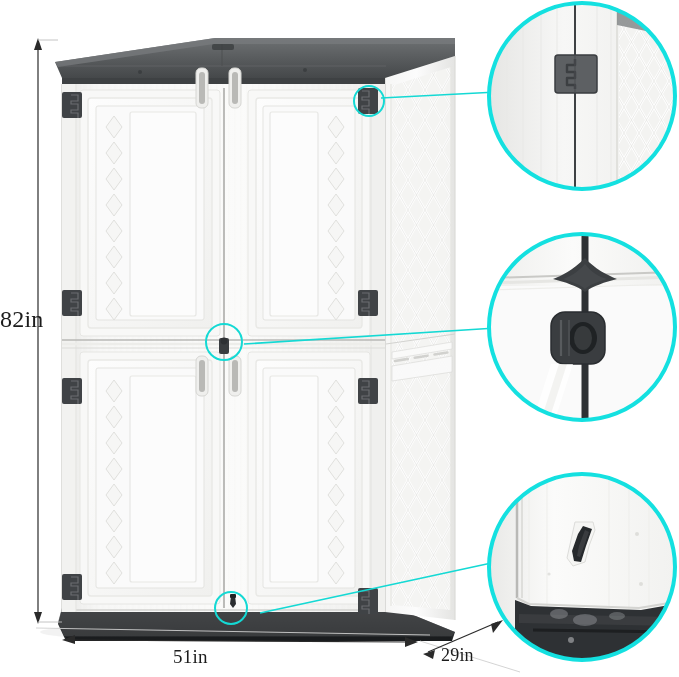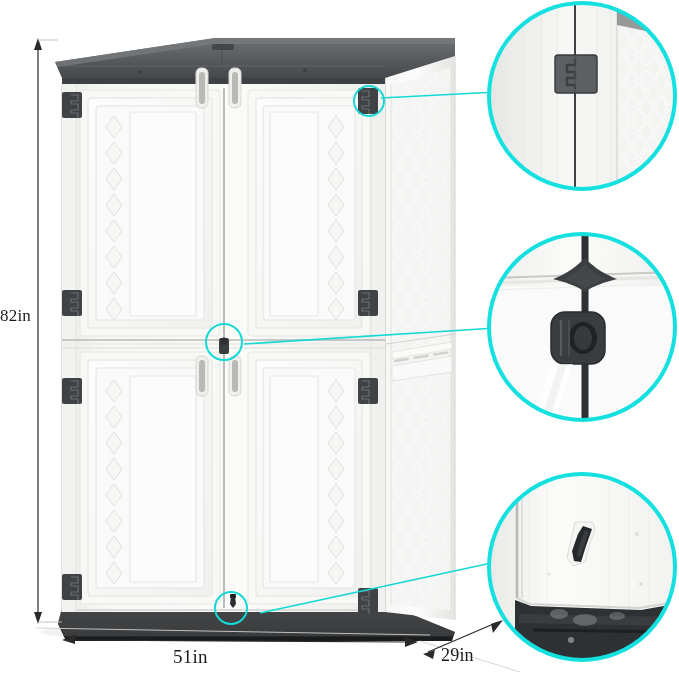--- a/index.html
+++ b/index.html
@@ -17,21 +17,21 @@
 
   
   .dim-label {
     position: absolute;
     font-family: "Liberation Serif", serif;
     color: #1c1c1c;
     white-space: nowrap;
   }
   #height-label {
     left: 0px; top: 306px;
-    font-size: 17px;
+    font-size: 24px;
     letter-spacing: 0.2px;
   }
   #width-label {
     left: 173px; top: 646px;
     font-size: 19px;
     letter-spacing: 0.2px;
     text-align: center;
   }
   #depth-label {
     left: 441px; top: 645px;

